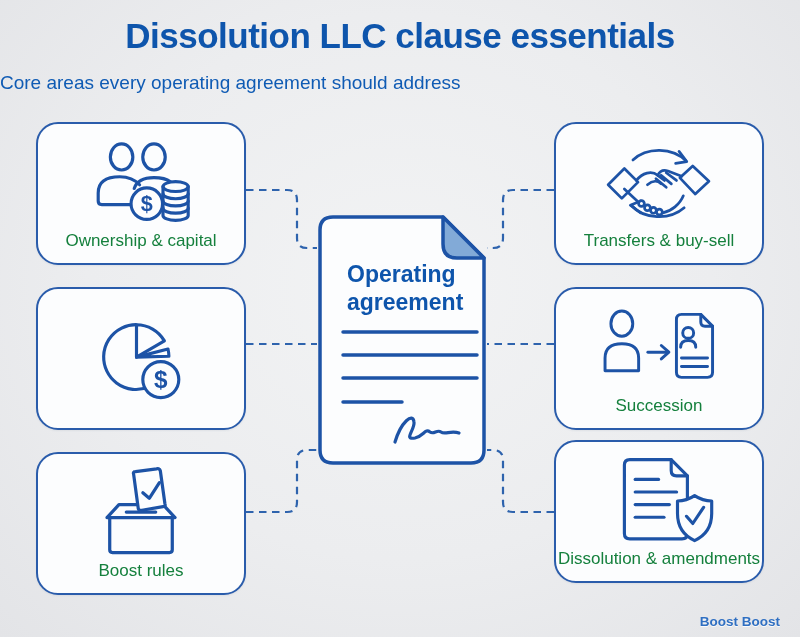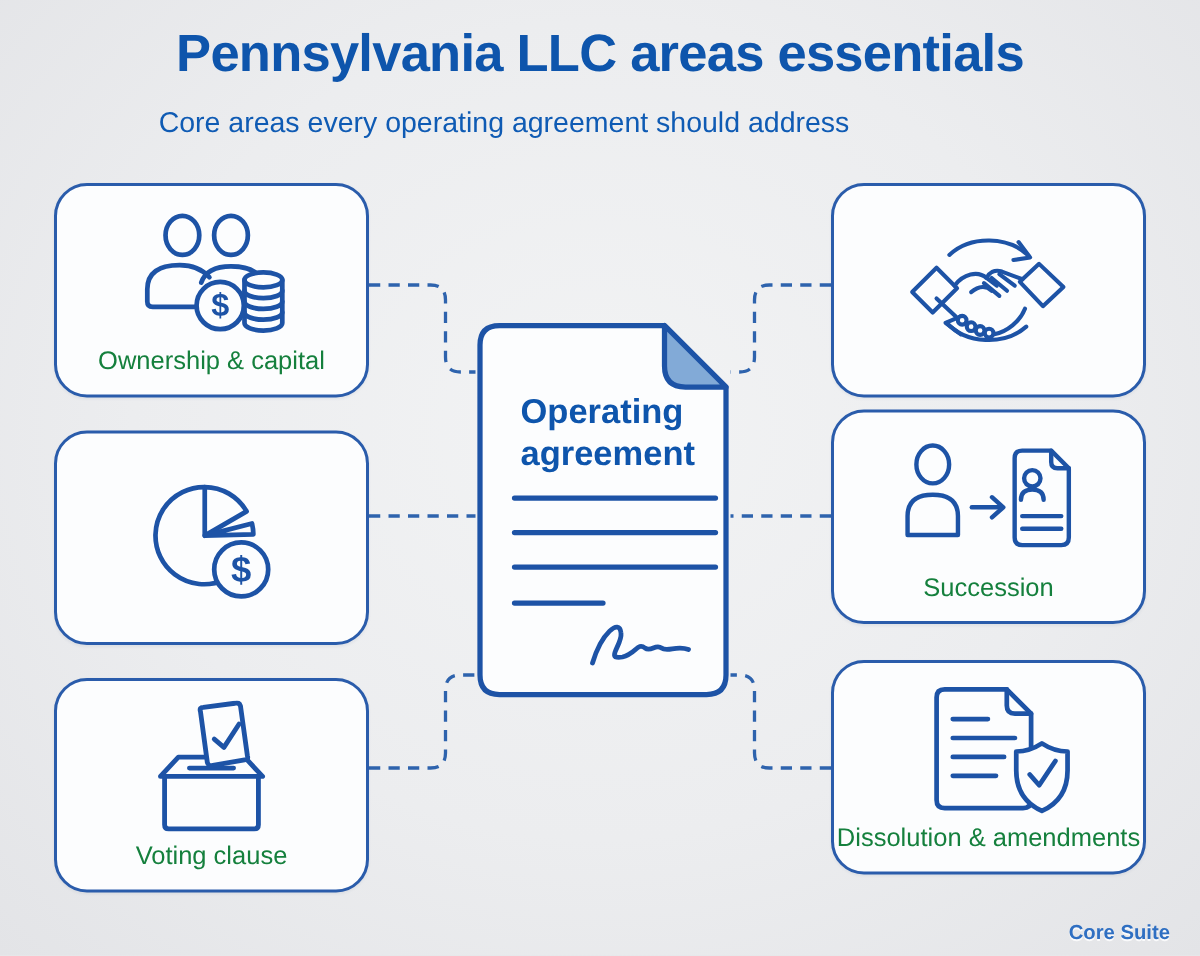--- a/index.html
+++ b/index.html
@@ -1,47 +1,47 @@
 <!DOCTYPE html>
 <html><head>
 <meta charset="utf-8">
 <style>
   html,body{margin:0;padding:0;background:#e7e8ea;font-family:"Liberation Sans",sans-serif;}
   .canvas{position:relative;width:800px;height:637px;overflow:hidden;
     background:radial-gradient(ellipse at 50% 45%, #f2f3f4 0%, #ecedef 55%, #e3e4e7 100%);}
   .title{position:absolute;top:16px;left:0;width:800px;text-align:center;
     font-size:35px;font-weight:700;letter-spacing:-0.5px;color:#0e55ac;}
-  .subtitle{position:absolute;top:72px;left:0;width:672px;text-align:center;
+  .subtitle{position:absolute;top:72px;left:0;width:672px;
     font-size:19px;font-weight:500;color:#0f5bb4;}
   .card{position:absolute;width:210px;height:143px;background:#fcfdfe;
     border:2px solid #2a5cab;border-radius:22px;box-sizing:border-box;
     display:flex;flex-direction:column;align-items:center;justify-content:space-between;
     padding:10px 6px 12px 6px;box-shadow:0 1px 2px rgba(40,70,120,0.07);}
   .card .label{font-size:17px;font-weight:500;color:#15803d;white-space:nowrap;}
   .icon-wrap{flex:1;display:flex;align-items:center;justify-content:center;}
   svg{display:block;}
   .pos-l1{left:36px;top:122px;}  .pos-l2{left:36px;top:287px;}  .pos-l3{left:36px;top:452px;}
-  .pos-r1{left:554px;top:122px;} .pos-r2{left:554px;top:273px;} .pos-r3{left:554px;top:440px;}
+  .pos-r1{left:554px;top:122px;} .pos-r2{left:554px;top:287px;} .pos-r3{left:554px;top:440px;}
   .connectors{position:absolute;left:0;top:0;z-index:1;pointer-events:none;}
   .card,.doc{z-index:2;}
   .doc{position:absolute;left:317px;top:214px;width:170px;height:252px;}
   .brand{position:absolute;right:20px;bottom:8px;font-size:13.5px;font-weight:700;color:#2f6fc2;
     text-shadow:0 1px 0 rgba(255,255,255,0.8);}
   .stroke{fill:none;stroke:#1d53a6;stroke-width:3.5;stroke-linecap:round;stroke-linejoin:round;}
   .stroke-thin{fill:none;stroke:#1d53a6;stroke-width:3.2;stroke-linecap:round;stroke-linejoin:round;}
   .fillbg{fill:#fcfdfe;}
   .coin-glyph{font-family:"Liberation Sans",sans-serif;font-weight:700;fill:#1d53a6;text-anchor:middle;}
   .dash{fill:none;stroke:#2e63ad;stroke-width:2.2;stroke-dasharray:7.5 5.5;}
 </style>
 </head>
 <body>
 
 <div class="canvas">
 
-  <div class="title">Pennsylvania LLC areas essentials</div>
+  <div class="title">Dissolution LLC clause essentials</div>
   <div class="subtitle">Core areas every operating agreement should address</div>
 
   <svg class="connectors" width="800" height="637" viewBox="0 0 800 637">
     <path class="dash" d="M246 190 H287 Q297 190 297 200 V238 Q297 248 307 248 H317"></path>
     <path class="dash" d="M246 344 H317"></path>
     <path class="dash" d="M246 512 H287 Q297 512 297 502 V460 Q297 450 307 450 H317"></path>
     <path class="dash" d="M554 190 H513 Q503 190 503 200 V238 Q503 248 493 248 H487"></path>
     <path class="dash" d="M554 344 H487"></path>
     <path class="dash" d="M554 512 H513 Q503 512 503 502 V460 Q503 450 493 450 H487"></path>
   </svg>
@@ -95,21 +95,21 @@
   <div class="card pos-l3">
     <div class="icon-wrap">
       <svg viewBox="0 0 100 100" height="92">
         <path class="stroke" d="M13 55 L26 41 H74 L87 55 Z"></path>
         <line class="stroke" x1="34" y1="49" x2="66" y2="49"></line>
         <path class="stroke fillbg" d="M41 6 Q40 3 43 3 L66 0 Q69 -1 70 2 L75 38 Q76 41 73 41 L50 45 Q47 46 46 43 Z" transform="translate(1,2)"></path>
         <path class="stroke" d="M52 28 L59 34 L70 17"></path>
         <path class="stroke" d="M16 55 V90 Q16 93 19 93 H81 Q84 93 84 90 V55"></path>
       </svg>
     </div>
-    <div class="label">Voting clause</div>
+    <div class="label">Boost rules</div>
   </div>
 
   <div class="card pos-r1">
     <div class="icon-wrap">
       <svg viewBox="0 0 130 110" height="94">
         <path class="stroke-thin" d="M35 28 A40 32 0 0 1 97 29"></path>
         <path class="stroke-thin" d="M89 18 L98 30 L85 32"></path>
         <path class="stroke-thin" d="M95 84 A40 32 0 0 1 33 81"></path>
         <path class="stroke-thin" d="M44 90 L32 81 L44 76"></path>
         <path class="stroke-thin fillbg" d="M6 57 L25 38 L41 54 L22 73 Z"></path>
@@ -119,20 +119,21 @@
         <path class="stroke-thin" d="M62 50 L74 60 M68 46 L80 56 M74 43 L86 52"></path>
         <path class="stroke-thin" d="M52 57 C58 52 64 52 68 56"></path>
         <path class="stroke-thin" d="M25 62 L40 76"></path>
         <circle class="stroke-thin fillbg" cx="45" cy="79" r="3.4"></circle>
         <circle class="stroke-thin fillbg" cx="52" cy="84" r="3.4"></circle>
         <circle class="stroke-thin fillbg" cx="59" cy="87" r="3.4"></circle>
         <circle class="stroke-thin fillbg" cx="66" cy="89" r="3.4"></circle>
         <path class="stroke-thin" d="M70 90 C80 88 90 80 94 70"></path>
       </svg>
     </div>
+    <div class="label">Transfers &amp; buy-sell</div>
   </div>
 
   <div class="card pos-r2">
     <div class="icon-wrap">
       <svg viewBox="0 0 140 100" height="84">
         <ellipse class="stroke" cx="26" cy="21" rx="13" ry="15"></ellipse>
         <path class="stroke" d="M6 77 L6 62 Q6 45 26 45 Q46 45 46 62 L46 77 Z"></path>
         <line class="stroke" x1="57" y1="55" x2="80" y2="55"></line>
         <path class="stroke" d="M73 47 L82 55 L73 63"></path>
         <path class="stroke fillbg" d="M97 10 H120 L134 24 V79 Q134 85 128 85 H97 Q91 85 91 79 V16 Q91 10 97 10 Z"></path>
@@ -155,14 +156,14 @@
         <line class="stroke" x1="38" y1="40" x2="84" y2="40"></line>
         <line class="stroke" x1="38" y1="54" x2="76" y2="54"></line>
         <line class="stroke" x1="38" y1="68" x2="70" y2="68"></line>
         <path class="stroke fillbg" d="M104 44 C110 48 117 50 123 50 V64 C123 80 115 89 104 94 C93 89 85 80 85 64 V50 C91 50 98 48 104 44 Z"></path>
         <path class="stroke" d="M95 67 L102 75 L114 57"></path>
       </svg>
     </div>
     <div class="label">Dissolution &amp; amendments</div>
   </div>
 
-  <div class="brand">Core Suite</div>
+  <div class="brand">Boost Boost</div>
 </div>
 
 </body></html>

